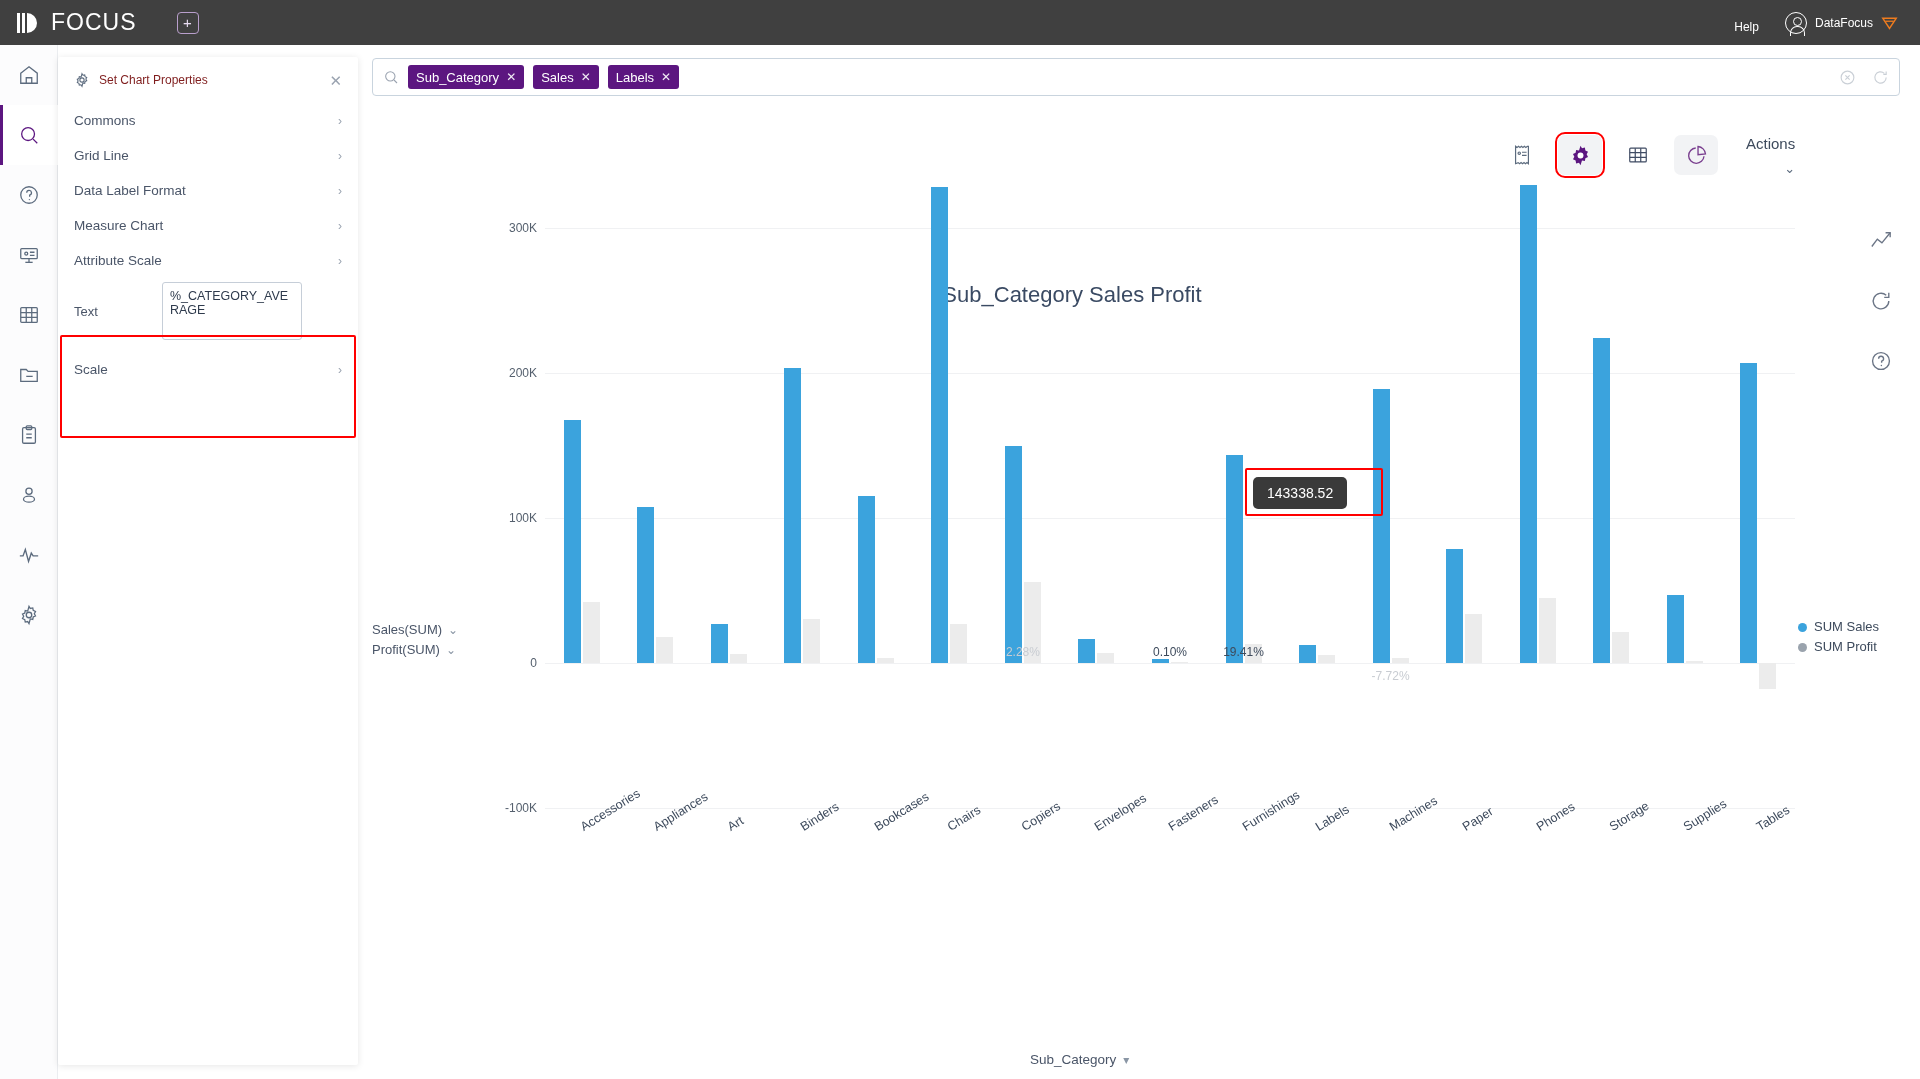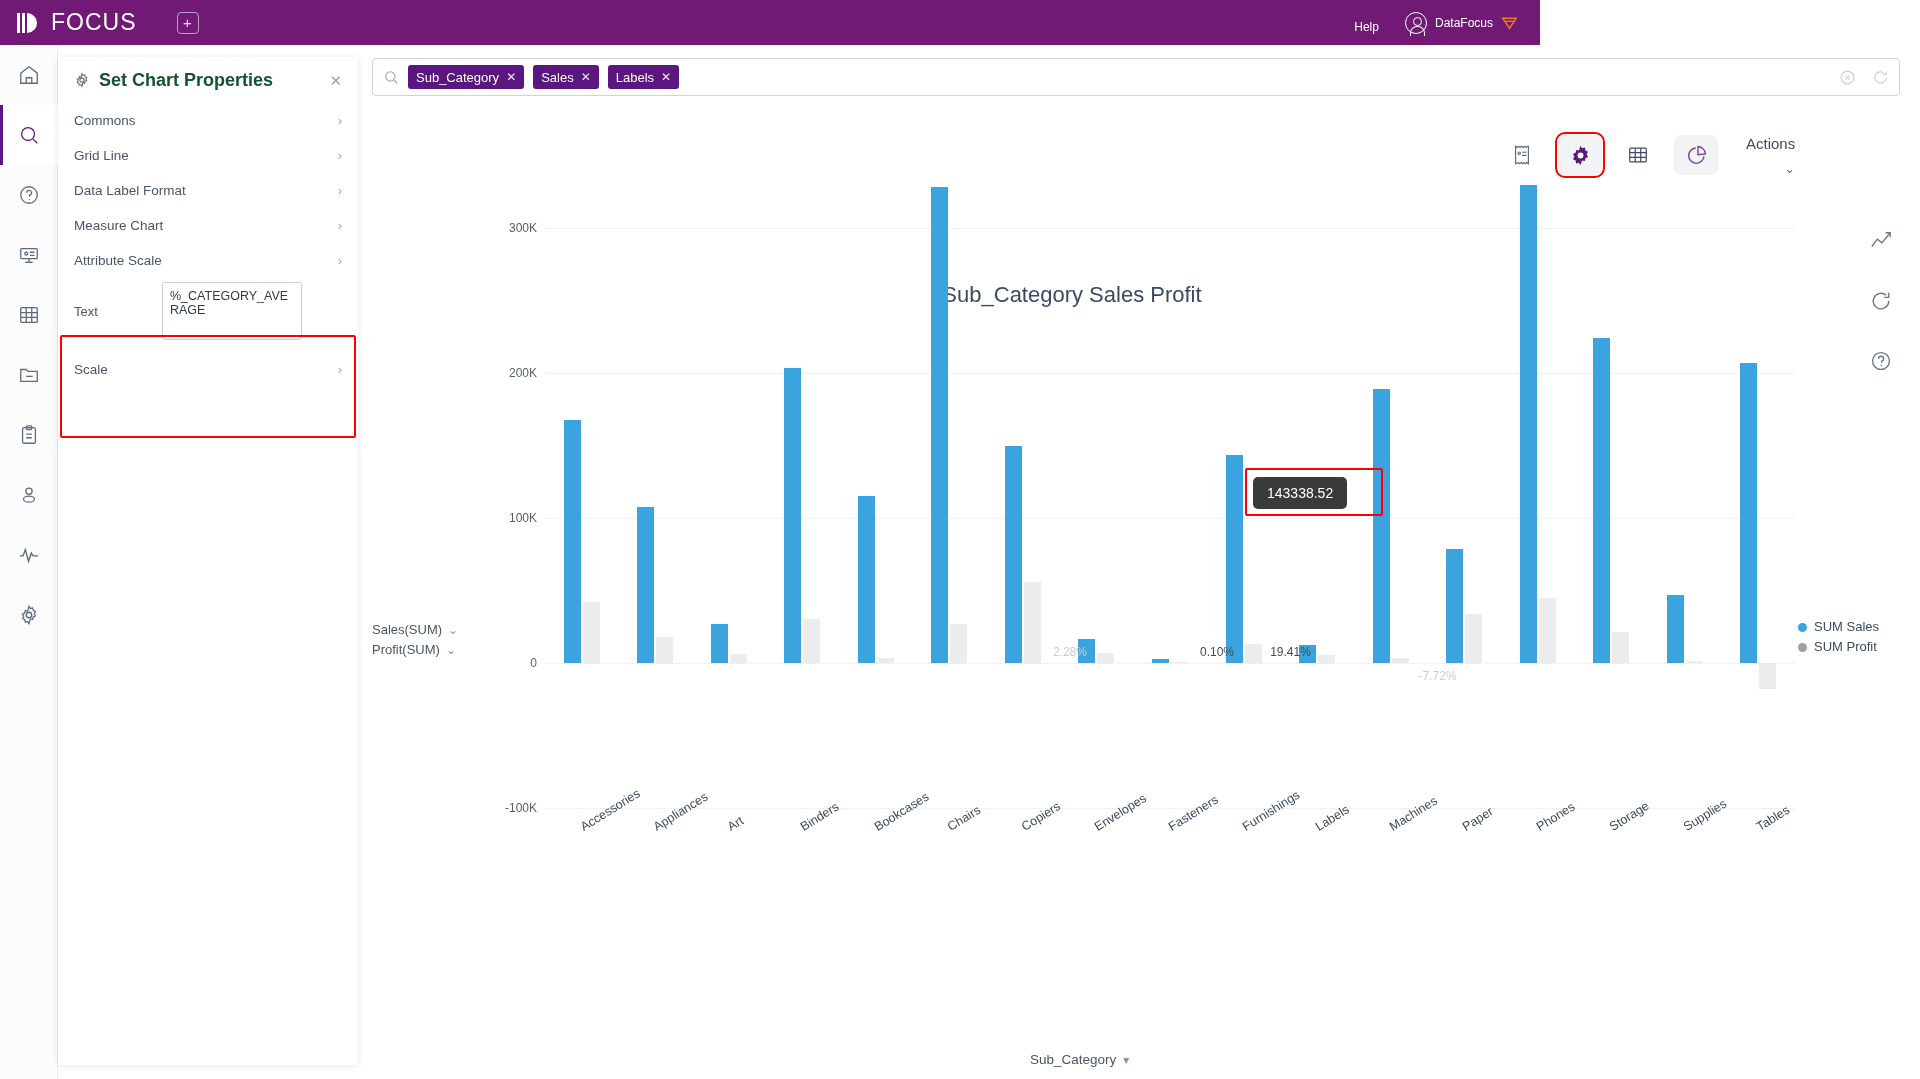--- a/index.html
+++ b/index.html
@@ -6,22 +6,22 @@
   html, body { margin:0; padding:0; }
   body {
     width:1920px; height:1079px;
     font-family:"Liberation Sans", sans-serif;
     background:#ffffff; color:#3d4a5c;
     overflow:hidden; position:relative;
   }
 
   
   .topbar{
-    position:absolute; left:0; top:0; width:1540px; height:45px;
-    background:#701a75; display:flex; align-items:center;
+    position:absolute; left:0; top:0; width:1920px; height:45px;
+    background:#404040; display:flex; align-items:center;
   }
   .logo-wrap{ display:flex; align-items:center; margin-left:16px; gap:9px; }
   .logo-mark{ width:26px; height:26px; position:relative; }
   .logo-mark .b1,.logo-mark .b2{ position:absolute; top:3px; width:2.5px; height:20px; background:#fff; }
   .logo-mark .b1{ left:1px; } .logo-mark .b2{ left:6px; }
   .logo-mark .half{ position:absolute; left:11px; top:3px; width:10px; height:20px;
      background:#fff; border-radius:0 10px 10px 0; }
   .logo-text{ color:#fff; font-size:23px; letter-spacing:1px; font-weight:400; }
   .plus-tab{
     margin-left:40px; width:22px; height:22px; border:1px solid #b99fcc; border-radius:4px;
@@ -48,21 +48,21 @@
   .rail-item.active:before{ content:""; position:absolute; left:0; top:0; width:3px; height:60px; background:#5c1680; }
   .rail-item svg{ display:block; }
 
   
   .panel{
     position:absolute; left:58px; top:57px; width:300px; height:1008px;
     background:#fff; box-shadow:0 1px 7px rgba(0,0,0,.10); border-radius:2px;
   }
   .panel-head{ display:flex; align-items:center; height:46px; padding:0 16px; gap:9px; }
   .panel-head .gear-sm{ width:16px; height:16px; }
-  .panel-title{ font-size:18px; font-weight:bold; color:#14532d; }
+  .panel-title{ font-size:12px; font-weight:normal; color:#7f1d1d; }
   .panel-close{ margin-left:auto; font-size:15px; color:#9aa3b0; cursor:pointer; line-height:1; }
   .prow{
     height:35px; display:flex; align-items:center; padding:0 16px;
     font-size:13.5px; color:#4a5568; cursor:pointer; position:relative;
   }
   .prow .chev{ margin-left:auto; color:#9aa3b0; font-size:12px; }
   .hl-box{
     position:absolute; left:2px; top:278px; width:296px; height:103px;
     border:2px solid #ff0000; border-radius:2px; pointer-events:none;
   }
@@ -117,21 +117,20 @@
   .ytick{
     position:absolute; right:1258px; font-size:12px; color:#55606e;
     transform:translateY(-7px); white-space:nowrap;
   }
   .bar{ position:absolute; bottom:0; }
   .bar.sales{ background:#3ba3dd; }
   .bar.profit{ background:#ececec; }
   .pct{
     position:absolute; font-size:12px; color:#3d4a5c; white-space:nowrap;
     transform:translateX(-50%);
-    margin-left:47px;
   }
   .xlab{
     position:absolute; font-size:12.5px; color:#3d4a5c; white-space:nowrap;
     transform:rotate(-32deg); transform-origin:left top;
   }
   .xaxis-title{
     position:absolute; left:1030px; top:1052px; font-size:13.5px;
     color:#4a5568; display:flex; align-items:center; gap:7px; cursor:pointer;
   }
   .measure-menu{

